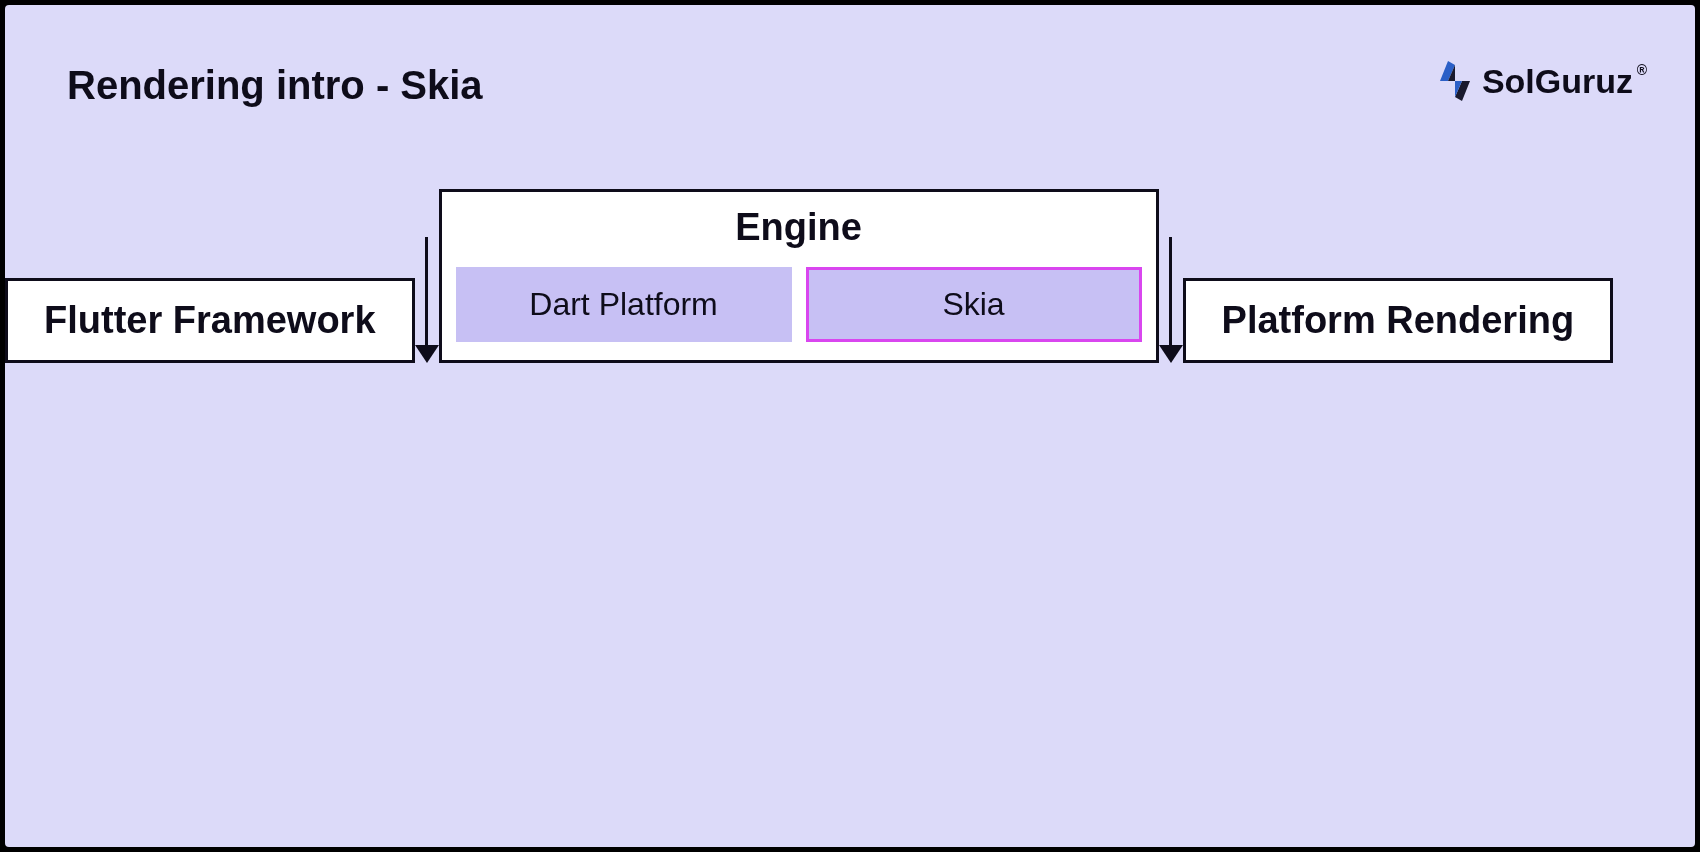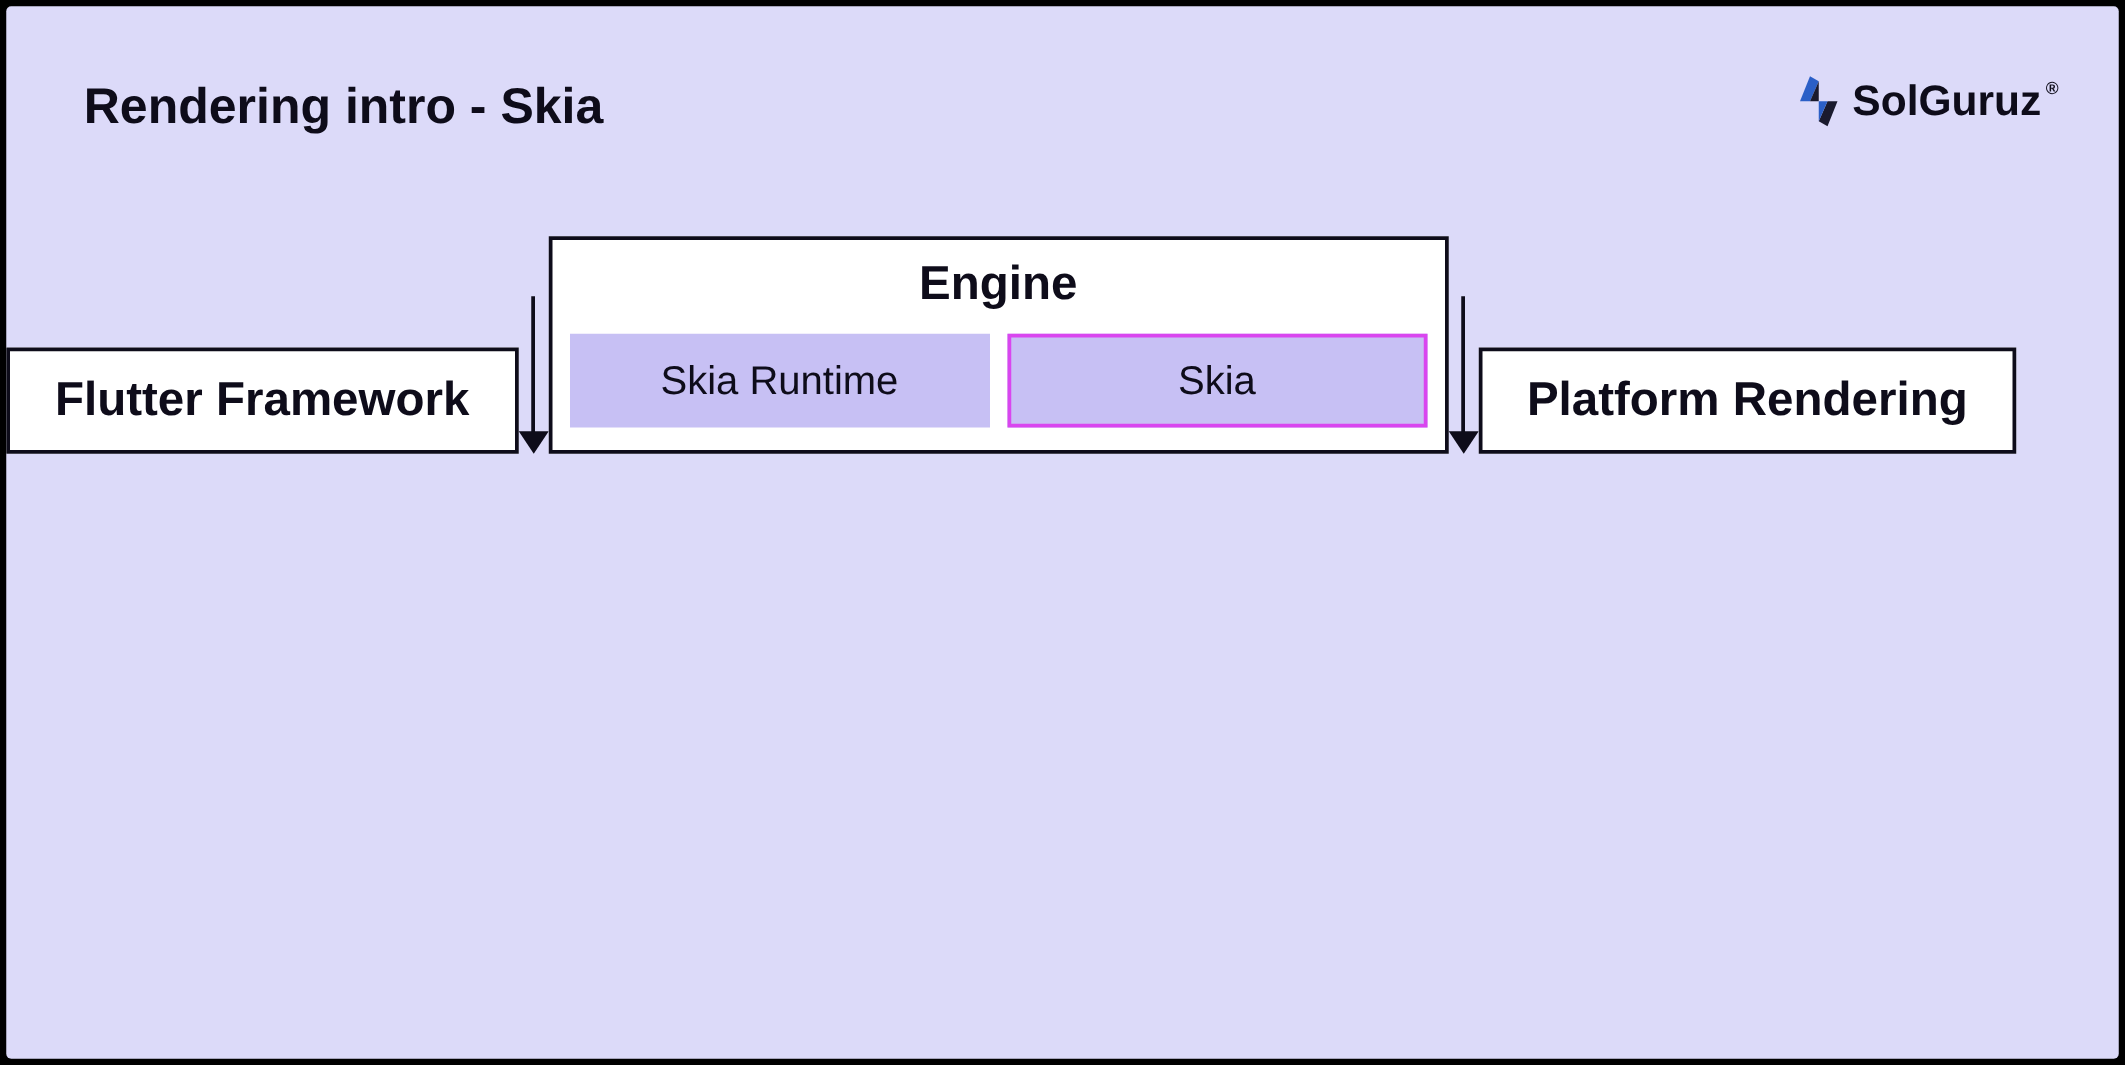--- a/index.html
+++ b/index.html
@@ -149,21 +149,21 @@
     <div class="box box-top">Flutter Framework</div>
 
     <div class="arrow">
       <div class="arrow-line"></div>
       <div class="arrow-head"></div>
     </div>
 
     <div class="box box-engine">
       <div class="engine-title">Engine</div>
       <div class="engine-items">
-        <div class="engine-item">Skia Runtime</div>
+        <div class="engine-item">Dart Platform</div>
         <div class="engine-item highlighted">Skia</div>
       </div>
     </div>
 
     <div class="arrow">
       <div class="arrow-line"></div>
       <div class="arrow-head"></div>
     </div>
 
     <div class="box box-bottom">Platform Rendering</div>

